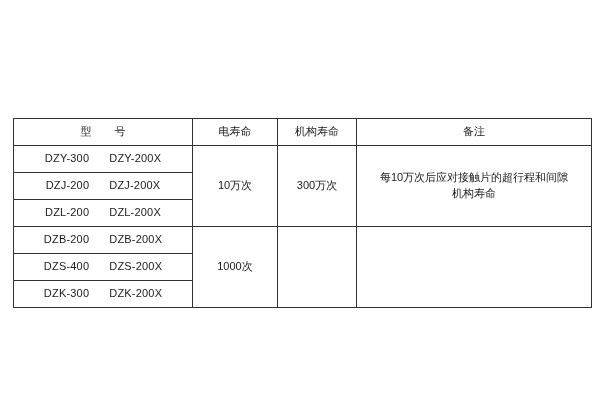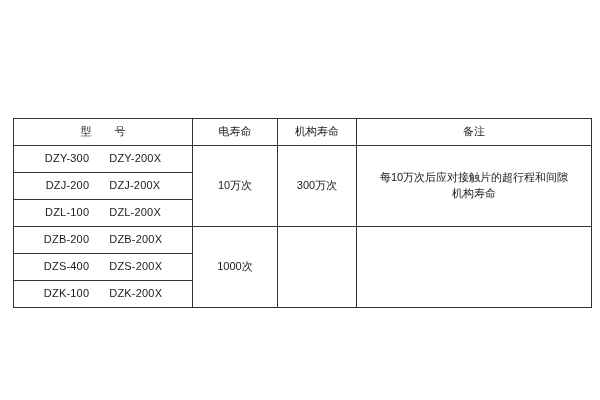--- a/index.html
+++ b/index.html
@@ -89,36 +89,36 @@
           <div>机构寿命</div>
         </td>
       </tr>
       <tr>
         <td class="model-cell">
           <span class="m1">DZJ-200</span><span class="m2">DZJ-200X</span>
         </td>
       </tr>
       <tr>
         <td class="model-cell">
-          <span class="m1">DZL-100</span><span class="m2">DZL-200X</span>
+          <span class="m1">DZL-200</span><span class="m2">DZL-200X</span>
         </td>
       </tr>
       <tr>
         <td class="model-cell">
           <span class="m1">DZB-200</span><span class="m2">DZB-200X</span>
         </td>
         <td class="col-elife" rowspan="3">1000次</td>
         <td class="col-mlife blank-cell" rowspan="3"></td>
         <td class="remark-cell blank-cell" rowspan="3"></td>
       </tr>
       <tr>
         <td class="model-cell">
           <span class="m1">DZS-400</span><span class="m2">DZS-200X</span>
         </td>
       </tr>
       <tr>
         <td class="model-cell">
-          <span class="m1">DZK-100</span><span class="m2">DZK-200X</span>
+          <span class="m1">DZK-300</span><span class="m2">DZK-200X</span>
         </td>
       </tr>
     </tbody>
   </table>
 </div>
 
 </body></html>

